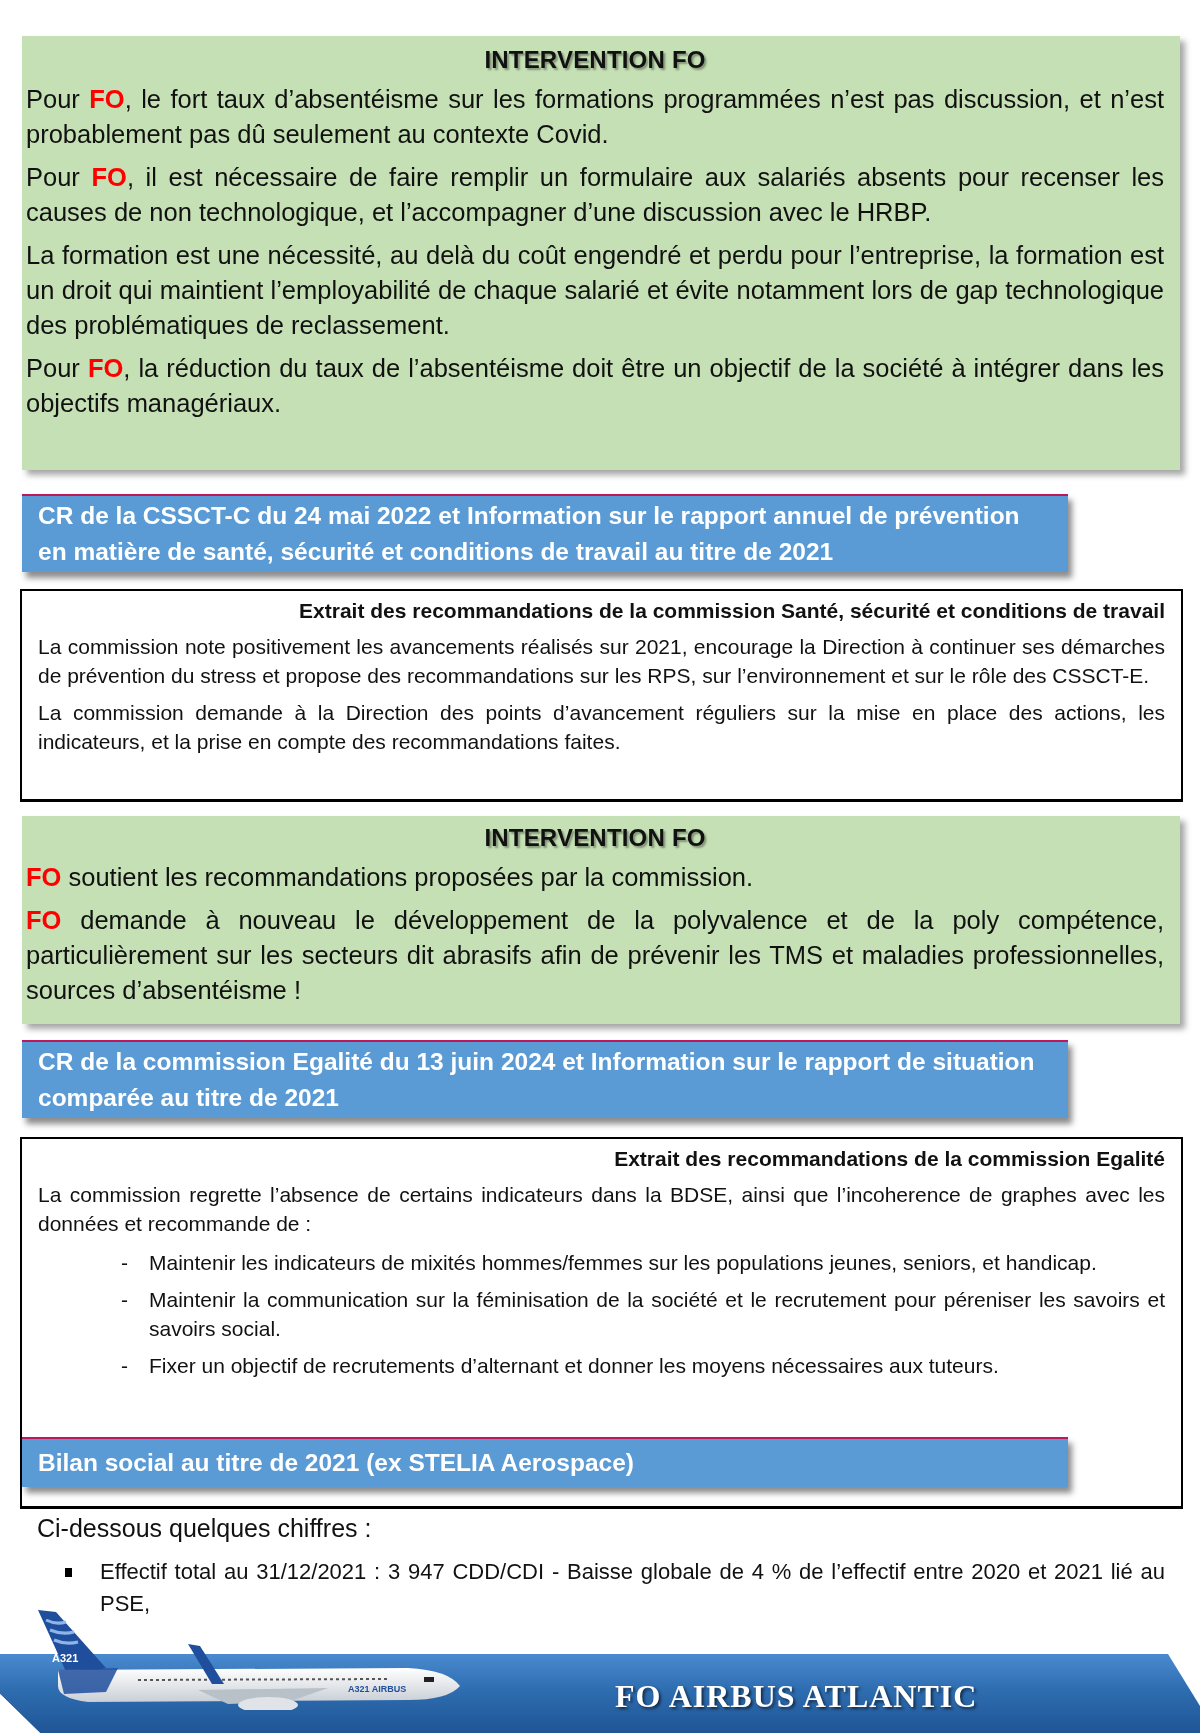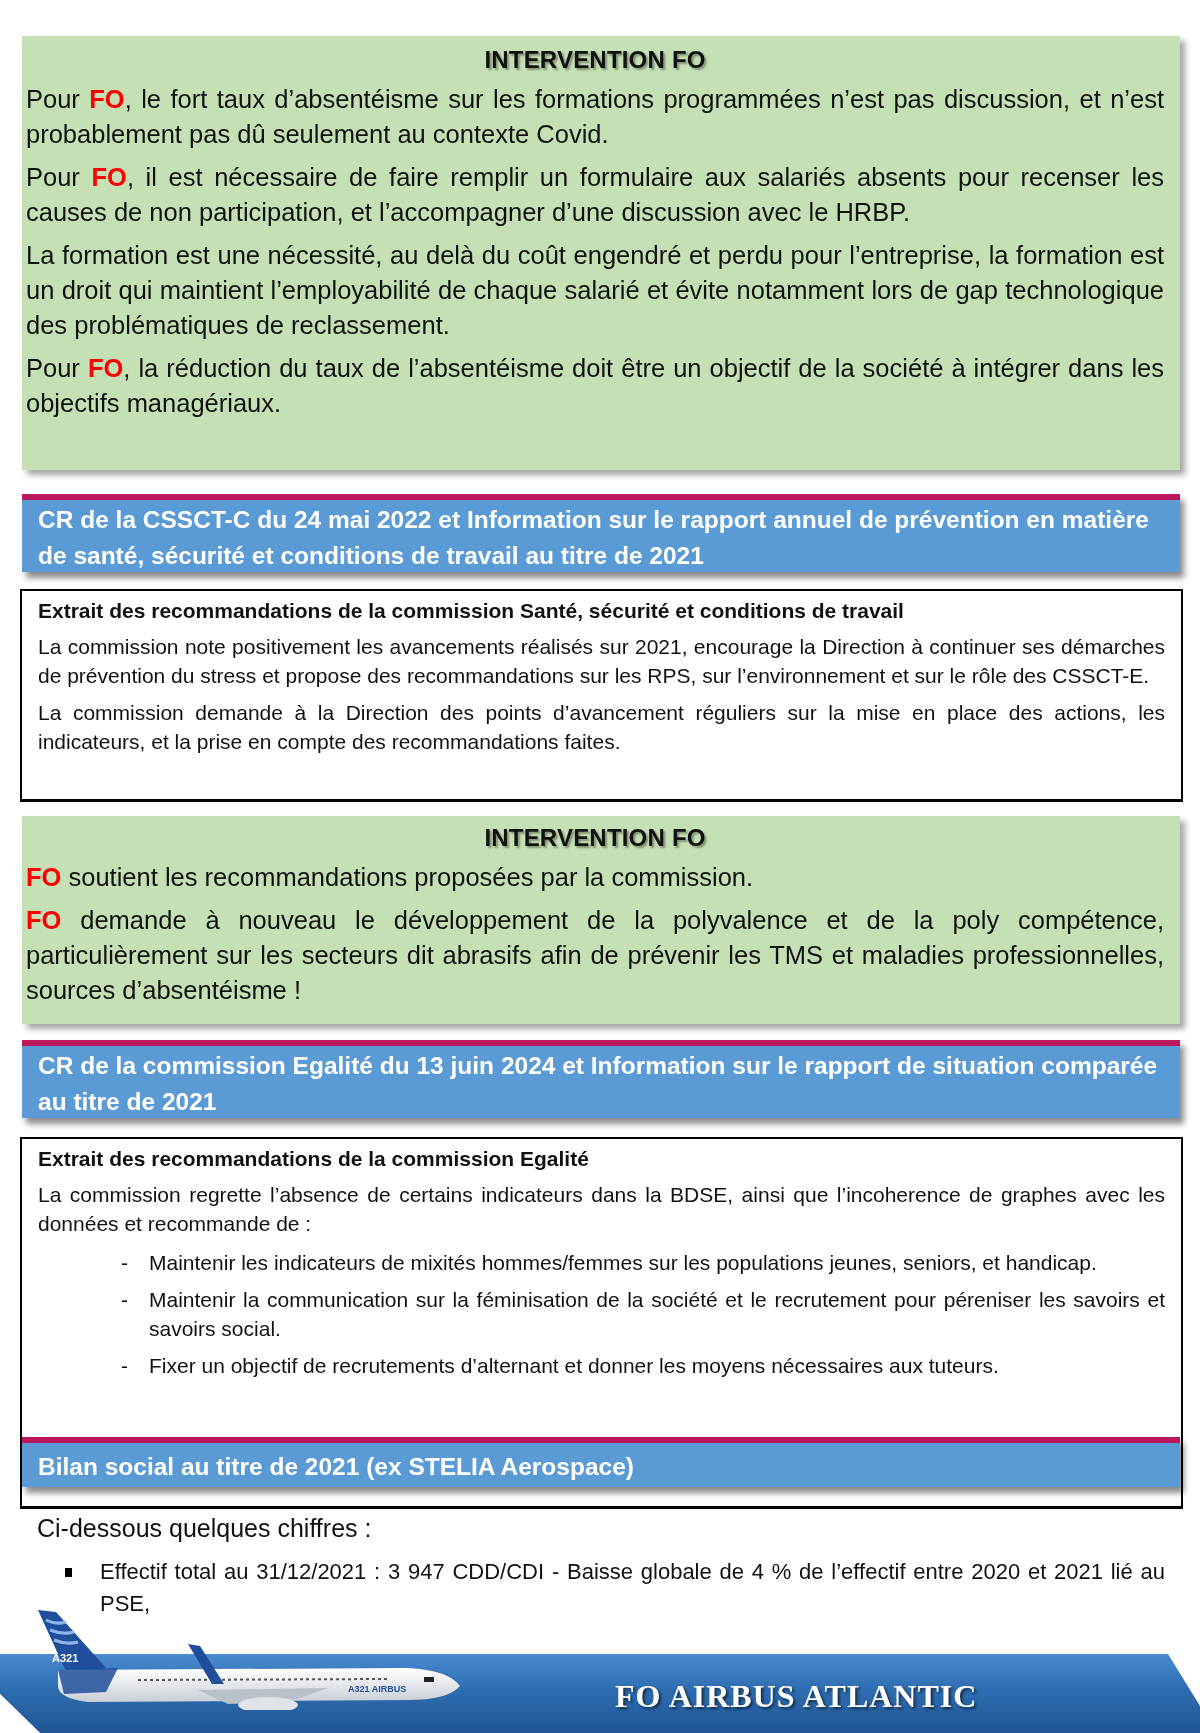--- a/index.html
+++ b/index.html
@@ -17,35 +17,35 @@
     text-shadow: 2px 2px 2px rgba(0,0,0,0.35);
     margin-bottom: 8px; letter-spacing: 0.2px;
   }
   .green-box p {
     font-size: 25.5px; line-height: 35px; text-align: justify;
     margin-bottom: 8px;
   }
   .fo { color: #ff0000; font-weight: bold; }
 
   .blue-banner {
-    position: absolute; left: 22px; width: 1158px;
+    position: absolute; left: 22px; width: 1046px;
     background: #5b9bd5; color: #fff;
     font-family: "Liberation Sans", sans-serif;
     font-weight: bold; font-size: 24.5px; line-height: 36px;
     padding: 2px 16px 16px 16px;
     box-shadow: 4px 6px 6px rgba(0,0,0,0.45);
-    border-top: 6px solid #be185d;
+    border-top: 2px solid #be185d;
   }
 
   .rec-box {
     position: absolute; left: 20px; width: 1163px;
     border: 2px solid #000; border-bottom-width: 3px;
     background: #fff; padding: 8px 16px 8px 16px;
   }
-  .rec-title { text-align: left; font-weight: bold; font-size: 21px; margin-bottom: 9px; }
+  .rec-title { text-align: right; font-weight: bold; font-size: 21px; margin-bottom: 9px; }
   .rec-box p { font-size: 21px; line-height: 29px; text-align: justify; margin-bottom: 8px; }
   .rec-box ul { list-style: none; margin-left: 83px; }
   .rec-box li { position: relative; font-size: 21px; line-height: 29px; text-align: justify; padding-left: 28px; margin-bottom: 8px; }
   .rec-box li::before { content: "-"; position: absolute; left: 0; top: 0; }
 
   .intro { position: absolute; left: 37px; top: 1514px; font-size: 25px; }
   .bullet { position: absolute; left: 63px; top: 1556px; width: 1102px; font-size: 22px; line-height: 32px; text-align: justify; padding-left: 37px; }
   .bullet .sq { position: absolute; left: 2px; top: 12px; width: 7px; height: 9px; background: #000; }
 
   .footer { position: absolute; left: 0; top: 1654px; width: 1200px; height: 79px; }
@@ -56,21 +56,21 @@
     text-shadow: 2px 2px 3px rgba(0,0,0,0.6);
     font-variant: small-caps;
   }
 </style>
 </head>
 <body>
 
 <div class="green-box" style="top:36px; height:434px;">
   <div class="green-title">INTERVENTION FO</div>
   <p><span>Pour </span><span class="fo">FO</span><span>, le fort taux d’absentéisme sur les formations programmées n’est pas discussion, et n’est probablement pas dû seulement au contexte Covid.</span></p>
-  <p><span>Pour </span><span class="fo">FO</span><span>, il est nécessaire de faire remplir un formulaire aux salariés absents pour recenser les causes de non participation, et l’accompagner d’une discussion avec le HRBP.</span></p>
+  <p><span>Pour </span><span class="fo">FO</span><span>, il est nécessaire de faire remplir un formulaire aux salariés absents pour recenser les causes de non technologique, et l’accompagner d’une discussion avec le HRBP.</span></p>
   <p><span>La formation est une nécessité, au delà du coût engendré et perdu pour l’entreprise, la formation est un droit qui maintient l’employabilité de chaque salarié et évite notamment lors de gap technologique des problématiques de reclassement.</span></p>
   <p><span>Pour </span><span class="fo">FO</span><span>, la réduction du taux de l’absentéisme doit être un objectif de la société à intégrer dans les objectifs managériaux.</span></p>
 </div>
 
 <div class="blue-banner" style="top:494px; height:78px;">CR de la CSSCT-C du 24 mai 2022 et Information sur le rapport annuel de prévention en matière de santé, sécurité et conditions de travail au titre de 2021</div>
 
 <div class="rec-box" style="top:589px; height:213px;">
   <div class="rec-title">Extrait des recommandations de la commission Santé, sécurité et conditions de travail</div>
   <p>La commission note positivement les avancements réalisés sur 2021, encourage la Direction à continuer ses démarches de prévention du stress et propose des recommandations sur les RPS, sur l’environnement et sur le rôle des CSSCT-E.</p>
   <p>La commission demande à la Direction des points d’avancement réguliers sur la mise en place des actions, les indicateurs, et la prise en compte des recommandations faites.</p>

